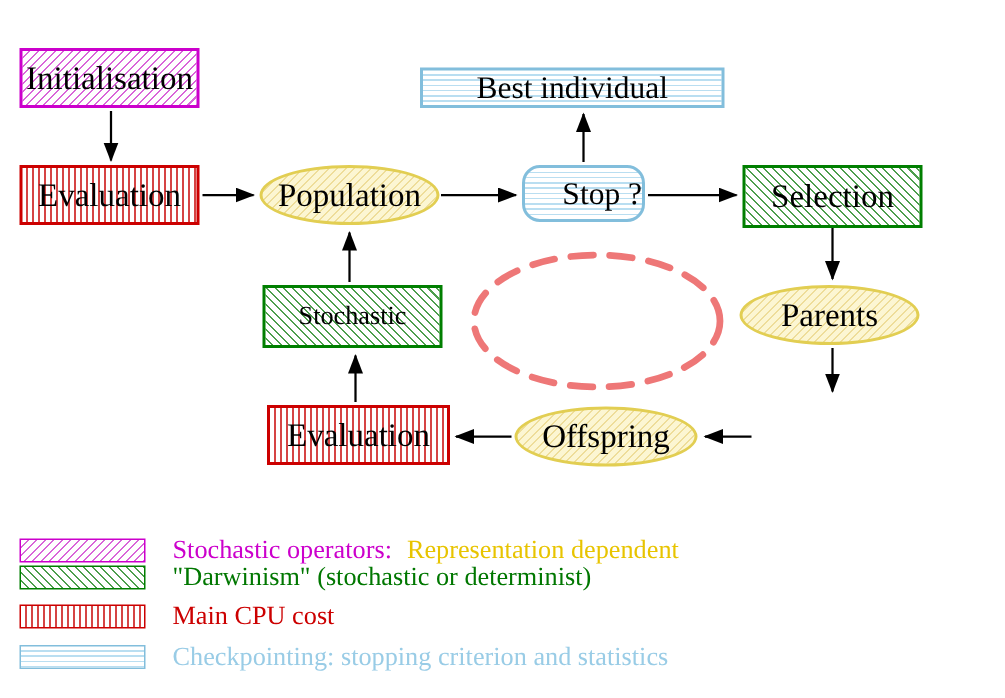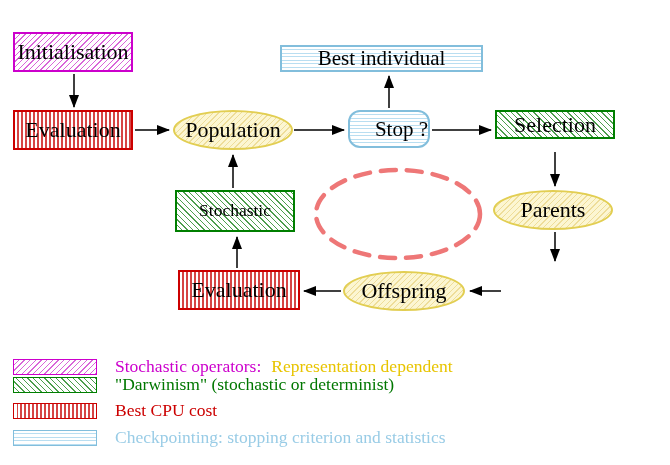--- a/index.html
+++ b/index.html
@@ -97,21 +97,21 @@
   </div>
 
   <div class="node rect-cyan rounded" style="left:348px;top:110px;width:82px;height:38px;font-size:21px">
     <span>Stop ?</span>
   </div>
 
   <div class="node rect-cyan" style="left:280px;top:45px;width:203px;height:27px;font-size:21px">
     <span>Best individual</span>
   </div>
 
-  <div class="node rect-green" style="left:495px;top:110px;width:120px;height:29px">
+  <div class="node rect-green" style="left:495px;top:110px;width:120px;height:42px">
     <span>Selection</span>
   </div>
 
   <div class="node ellipse-yellow" style="left:493px;top:190px;width:120px;height:40px">
     <span>Parents</span>
   </div>
 
 
   <div class="node ellipse-yellow" style="left:343px;top:271px;width:122px;height:40px">
     <span>Offspring</span>
@@ -133,21 +133,21 @@
     </div>
   </div>
 
   <div class="legend-row" style="top:376px">
     <div class="swatch green"></div>
     <div class="legend-text t-green">"Darwinism" (stochastic or determinist)</div>
   </div>
 
   <div class="legend-row" style="top:402px">
     <div class="swatch red"></div>
-    <div class="legend-text t-red">Best CPU cost</div>
+    <div class="legend-text t-red">Main CPU cost</div>
   </div>
 
   <div class="legend-row" style="top:429px">
     <div class="swatch cyan"></div>
     <div class="legend-text t-cyan">Checkpointing: stopping criterion and statistics</div>
   </div>
 
 </div>
 
 </body></html>

